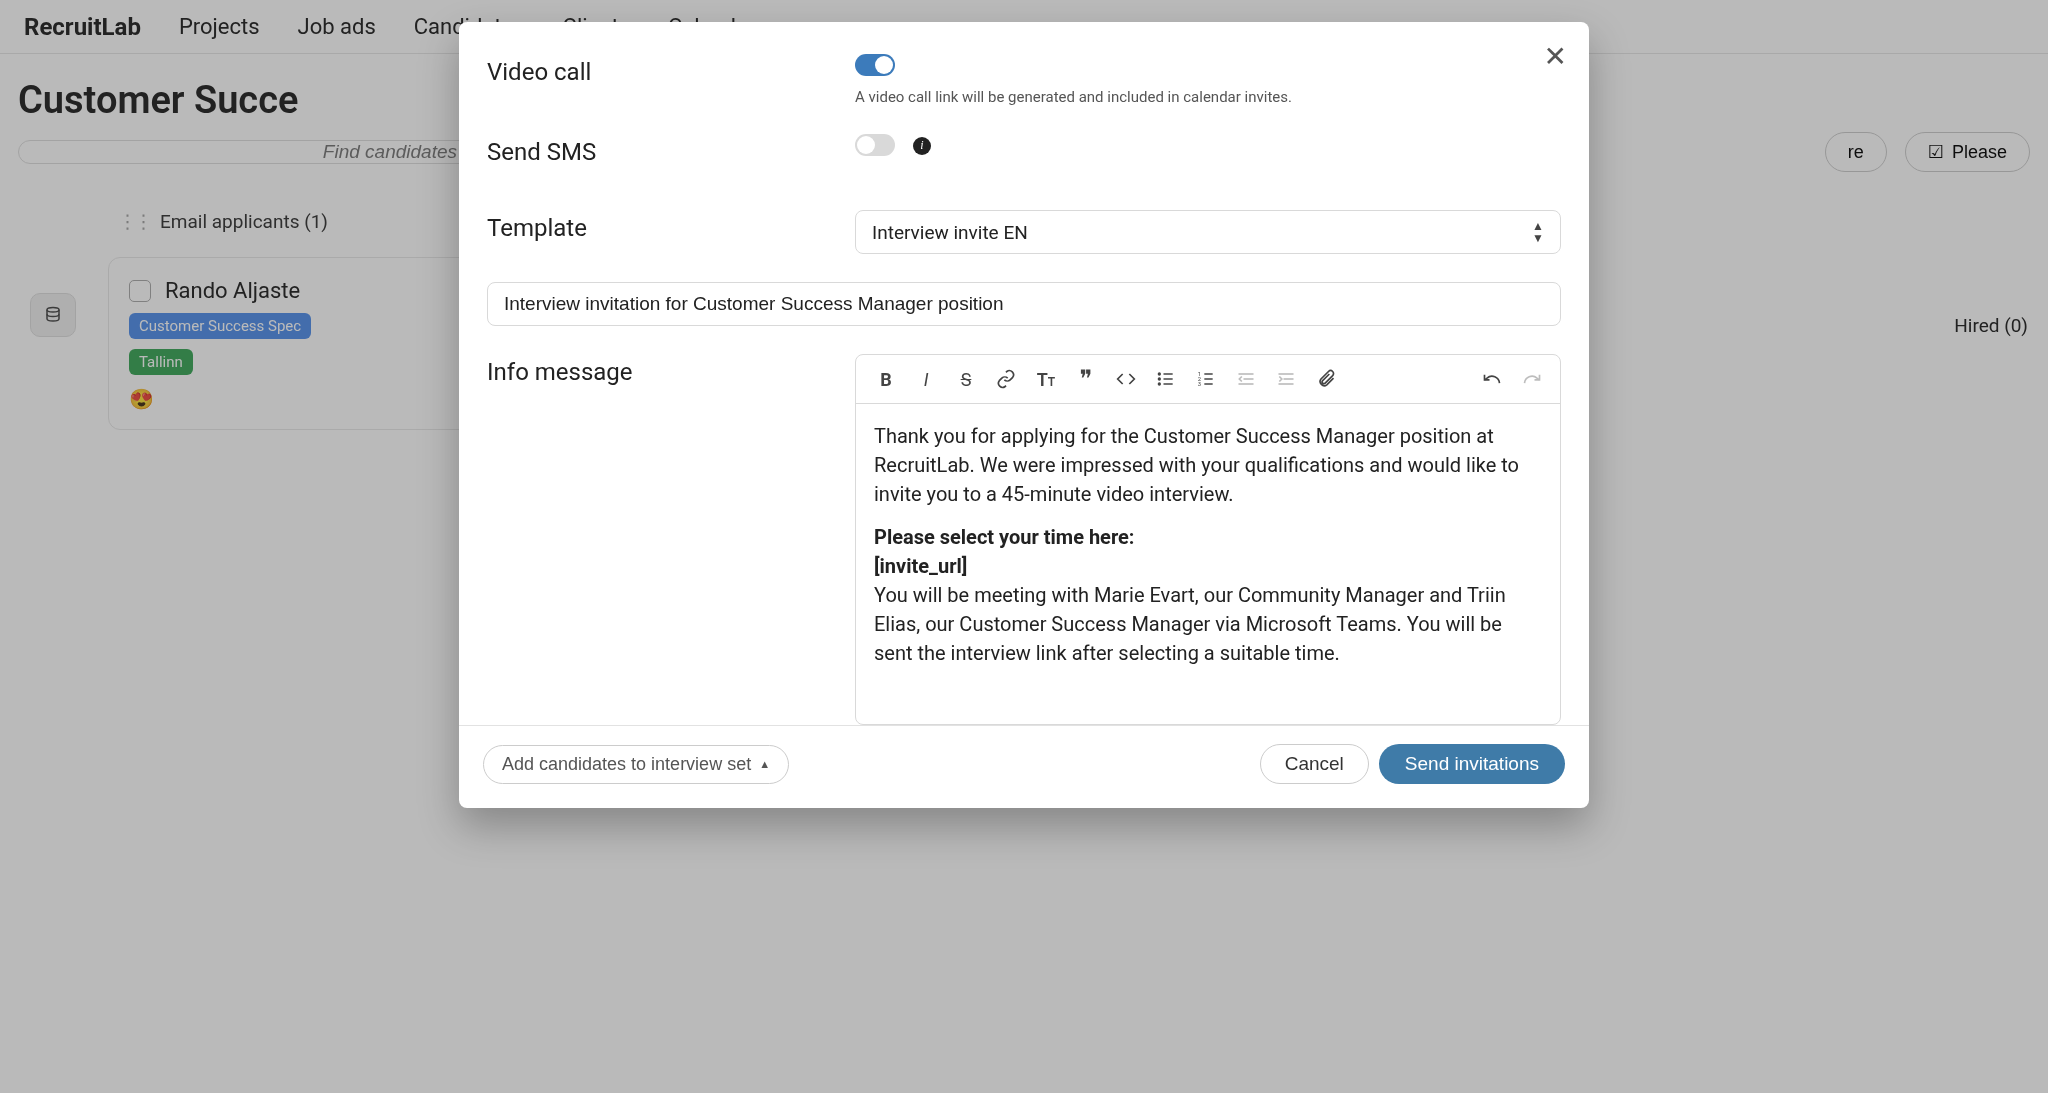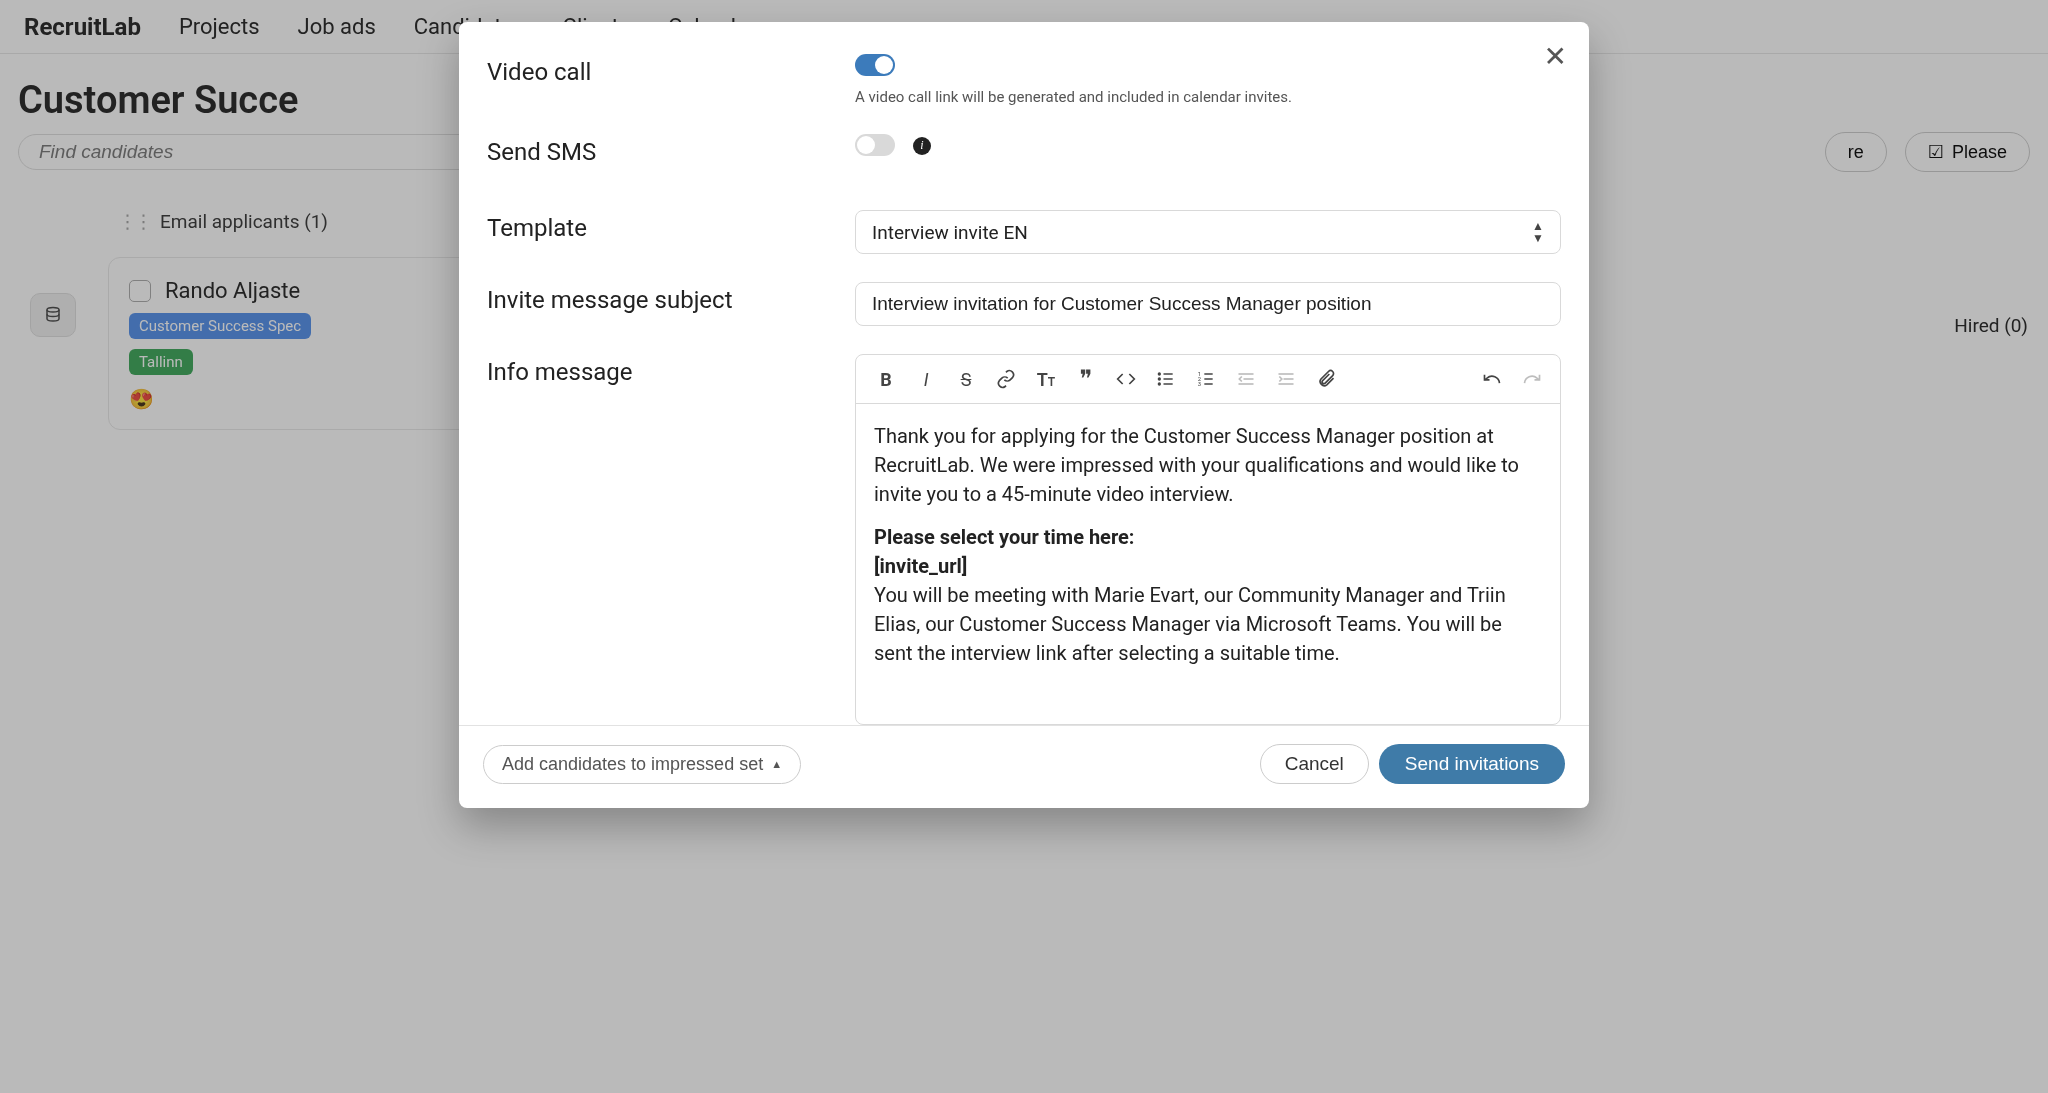--- a/index.html
+++ b/index.html
@@ -5,21 +5,21 @@
     * { margin:0; padding:0; box-sizing:border-box; }
     body { font-family: -apple-system, BlinkMacSystemFont, "Segoe UI", Roboto, Helvetica, sans-serif; overflow:hidden; background:#fff; color:#202020; height:1093px; width:2048px; position:relative;}
     
     .page-bg { position:absolute; inset:0; filter:grayscale(.05);}
     .topnav { height:54px; display:flex; align-items:center; gap:38px; padding-left:24px; border-bottom:1px solid #e6e6e6; font-size:22px; color:#202020;}
     .brand { font-weight:700; font-size:24px;}
     .brand b { font-weight:700; }
     .ellipsis-icon { font-size:22px; line-height:0;}
     .page-title { font-size:38px; font-weight:600; padding:24px 18px 4px;}
     .row2 { display:flex; align-items:center; gap:18px; padding:0 18px 18px; height:70px;}
-    .find-input { flex:0 0 460px; height:36px; border:1px solid #ddd; border-radius:22px; padding:0 20px; font-size:19px; font-style:italic; color:#a16207;}
+    .find-input { flex:0 0 460px; height:24px; border:1px solid #ddd; border-radius:22px; padding:0 20px; font-size:19px; font-style:italic; color:#a16207;text-align:right;}
     .row2-spacer{ flex:1;}
     .right-btn { height:40px; border:1px solid #ccc; border-radius:22px; padding:0 22px; font-size:18px; display:flex; align-items:center; gap:8px; background:#fff;}
     .db-btn { width:46px; height:44px; border:1px solid #ddd; border-radius:10px; display:flex; align-items:center; justify-content:center; margin-left:16px; margin-top:-6px;}
     .db-icon { width:18px; height:18px; display:block; }
     .board-row{ display:flex; align-items:center; gap:12px; padding-left:14px;}
     .col-head{ font-size:19px; padding:14px 14px 14px 30px; color:#333;}
     .drag-icon{ opacity:.45; margin-right:10px; letter-spacing:-3px;}
     .card{ margin:10px 20px; width:430px; border:1px solid #e7e7e7; border-radius:12px; padding:20px 20px 18px; background:#fff; box-shadow:none;}
     .cand-name{ font-size:22px; display:flex; align-items:center; gap:14px;}
     .chk{ width:22px; height:22px; border:1px solid #aaa; border-radius:5px; display:inline-block;}
@@ -133,21 +133,20 @@
       <div class="lbl">Template</div>
       <div class="ctrl">
         <div class="select-box">
           <span>Interview invite EN</span>
           <span class="select-caret">▲<br>▼</span>
         </div>
       </div>
     </div>
 
     <div class="form-row">
-      <div class="lbl">Invite message subject</div>
       <div class="ctrl">
         <input class="input-text" value="Interview invitation for Customer Success Manager position" style="">
       </div>
     </div>
 
     <div class="form-row" style="margin-bottom:0;">
       <div class="lbl">Info message</div>
       <div class="ctrl">
         <div class="editor-wrap">
           <div class="toolbar">
@@ -238,20 +237,20 @@
             <p style="margin-bottom:0;">You will be meeting with Marie Evart, our Community Manager and Triin Elias, our Customer Success Manager via Microsoft Teams. You will be sent the interview link after selecting a suitable time.</p>
           </div>
         </div>
       </div>
     </div>
 
   </div>
 
   <div class="modal-footer">
     <button class="add-set">
-      <span>Add candidates to impressed set</span>
+      <span>Add candidates to interview set</span>
       <span style="font-size:11px">▲</span>
     </button>
     <div class="footer-spacer"></div>
     <button class="btn-sec">Cancel</button>
     <button class="btn-pri">Send invitations</button>
   </div>
 </div>
 
 </body></html>

